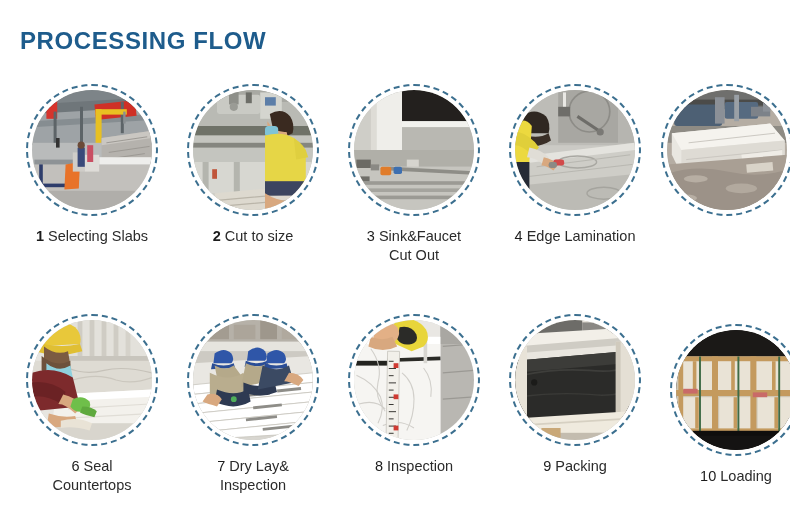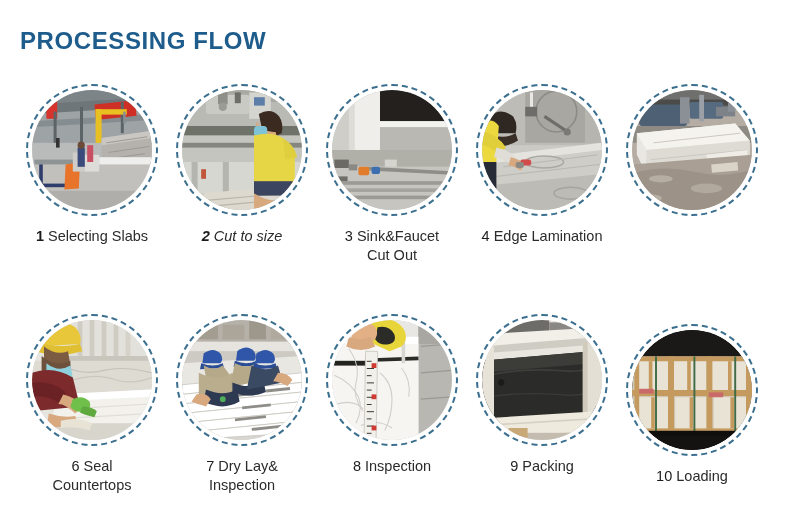--- a/index.html
+++ b/index.html
@@ -29,20 +29,21 @@
     white-space:nowrap;
   }
 
   
   .flow-row{
     position:absolute;
     left:0;
     width:790px;
     display:flex;
     justify-content:flex-start;
+    gap:11px;
   }
   #row-1{ top:84px; }
   #row-2{ top:314px; }
 
   .step{
     position:relative;
     width:150px;
     display:flex;
     flex-direction:column;
     align-items:center;
@@ -74,21 +75,21 @@
     color:#2b2b2b;
     text-align:center;
     width:165px;
     font-family:"Liberation Sans", sans-serif;
   }
   .step-label .num{ font-weight:bold; color:#1c1c1c; }
   .step-label .num.thin{ font-weight:normal; }
 
   
   #step-1{ margin-left:17px; }
-  #step-2{ margin-left:0px;font-style:italic; }
+  #step-2{ margin-left:0px; }
   #step-3{ margin-left:0px; }
   #step-4{ margin-left:0px; }
   #step-5{ margin-left:0px; }
   #step-6{ margin-left:17px; }
   #step-7{ margin-left:0px; }
   #step-8{ margin-left:0px; }
   #step-9{ margin-left:0px; }
   #step-10{ margin-left:0px;justify-content:center; }
 </style>
 </head>

